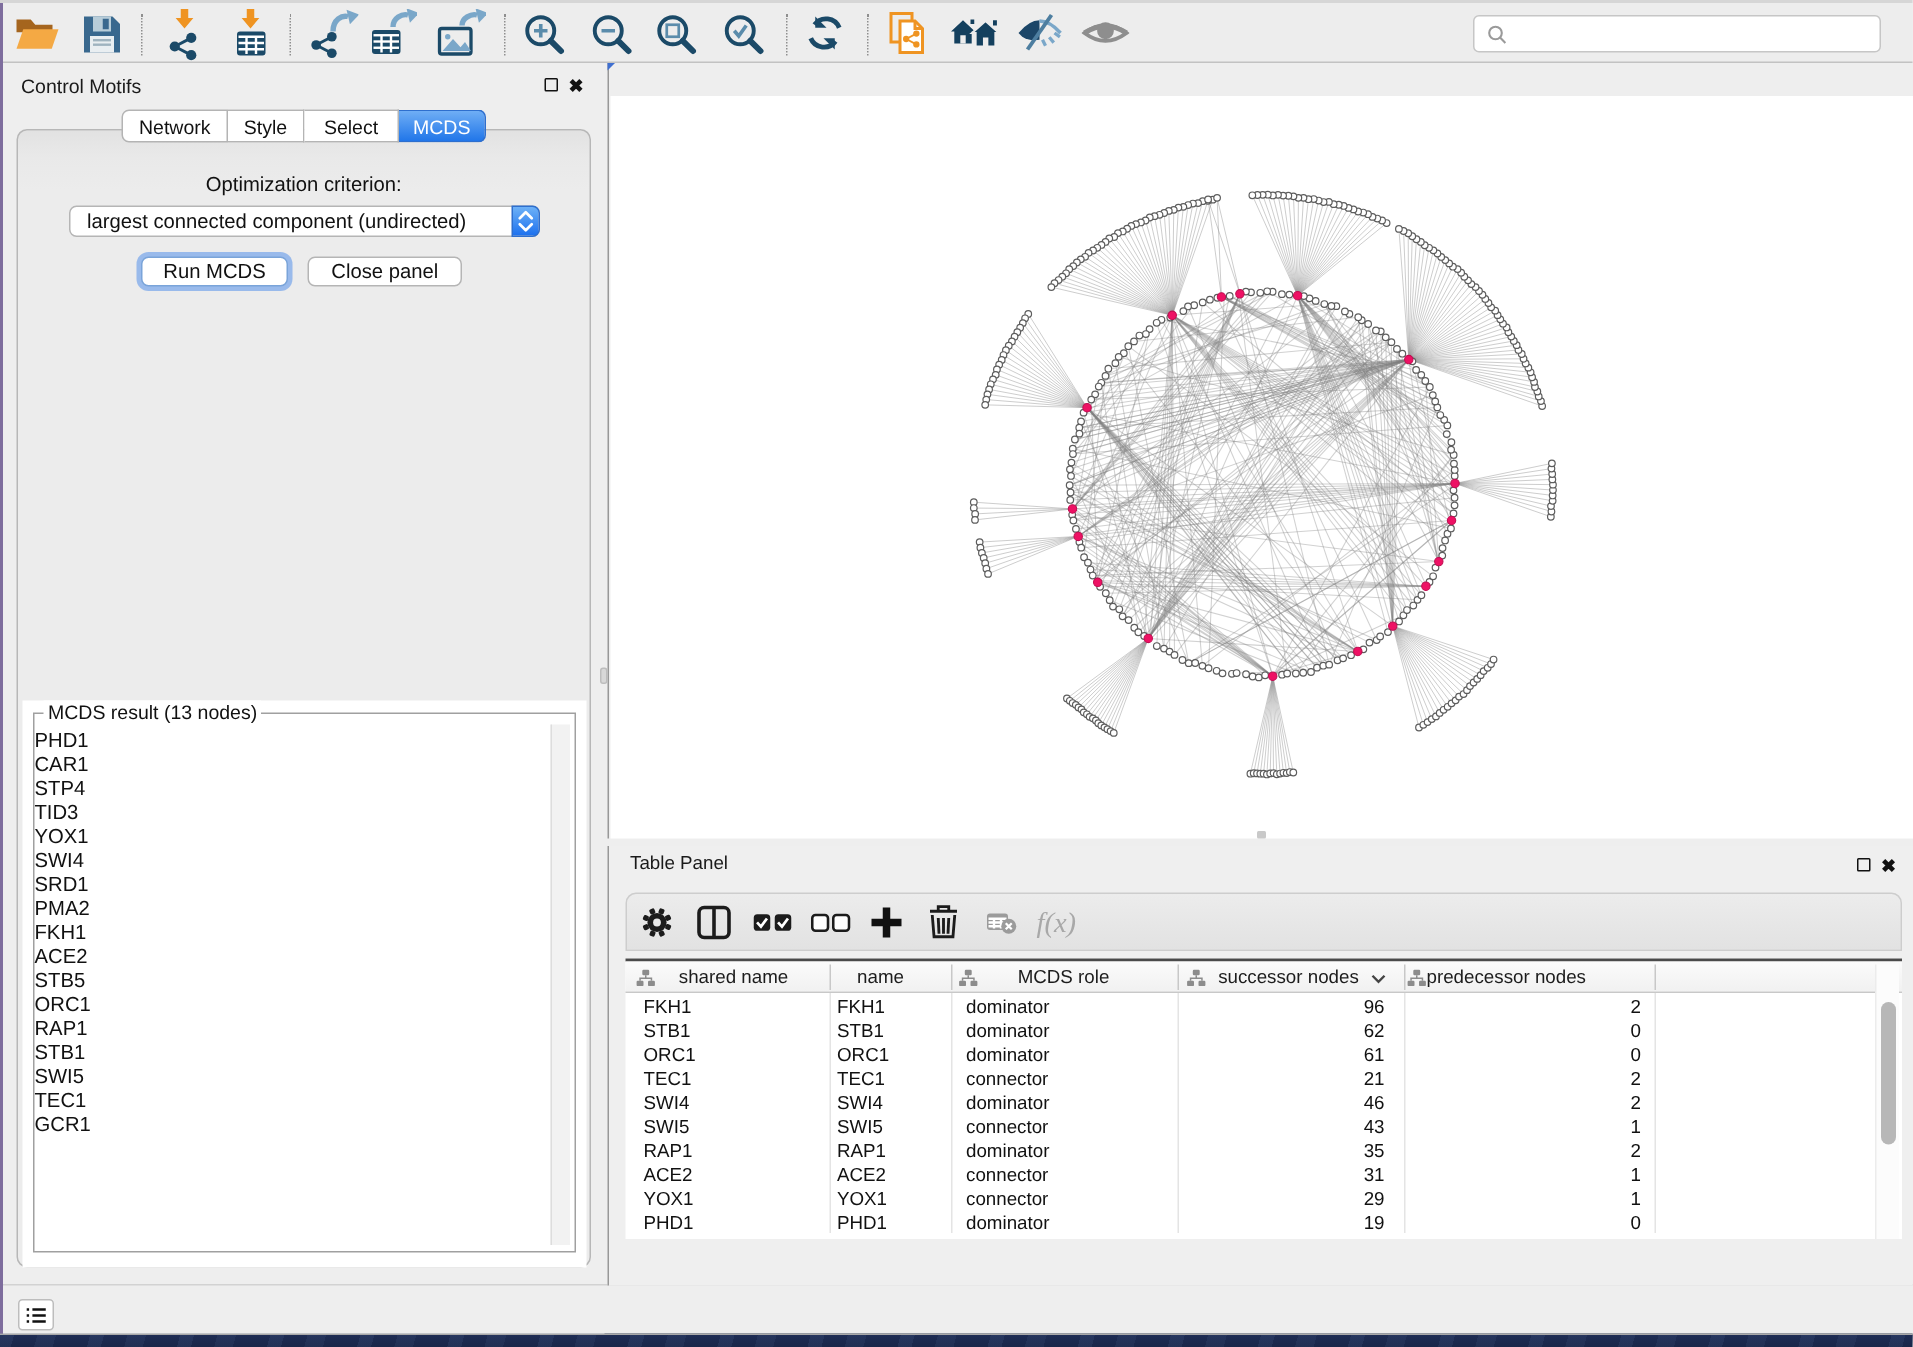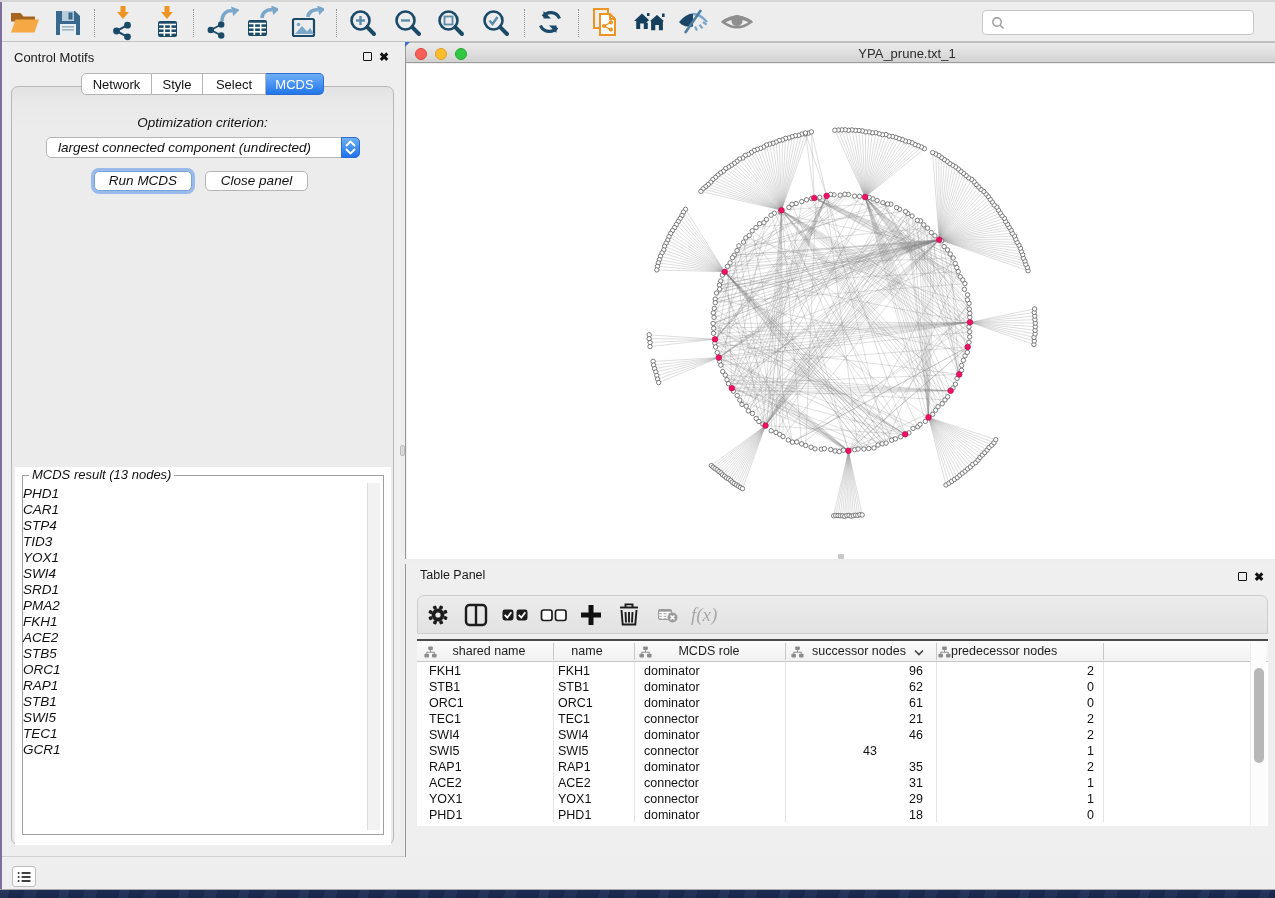--- a/index.html
+++ b/index.html
@@ -32,21 +32,21 @@
 
 #cp-tabs { position:absolute; left:79px; top:30px; height:22px; display:flex; font-size:13px; z-index:5; }
 .tab { border:1px solid #b4b4b4; border-left:none; background:#fff; color:#111;
   display:flex; align-items:center; justify-content:center; height:22px; }
 .tab:first-child { border-left:1px solid #b4b4b4; border-radius:5px 0 0 5px; }
 .tab:last-child { border-radius:0 5px 5px 0; }
 .tab.sel { background:linear-gradient(#6faef5,#2176e9); border-color:#2e6fce; color:#fff; }
 
 #cp-box { position:absolute; left:9px; top:43px; width:383px; height:759px;
   background:linear-gradient(#e2e2e2 0, #e9e9e9 18px, #ececec 40px);
-  border:1px solid #b7b7b7; border-radius:7px;font-style:italic; }
+  border:1px solid #b7b7b7; border-radius:7px; }
 #opt-label { position:absolute; left:0; top:28px; width:100%; text-align:center;
   font-size:13.5px; color:#111; }
 #dropdown { position:absolute; left:34px; top:50px; width:314px; height:21px;
   background:#fff; border:1px solid #b5b5b5; border-radius:5px;
   font-size:13.5px; color:#111; line-height:19px; padding-left:11px; }
 #dd-cap { position:absolute; right:-1px; top:-1px; width:19px; height:21px;
   background:linear-gradient(#6db1f7,#1d71ee); border-radius:0 5px 5px 0;
   border:1px solid #2e6fce; }
 .btn { position:absolute; height:20px; background:#fff; border:1px solid #b5b5b5;
   border-radius:5px; font-size:13.5px; color:#111; text-align:center; line-height:18px; }
@@ -294,26 +294,20 @@
           <line x1="4.6" y1="10" x2="13.5" y2="10"></line>
         </g>
       </svg>
     </div>
 </div>
 
 <div class="abs" id="statusline"></div>
 <div class="abs" id="memorybtn"><span class="dot"></span>Memory</div>
 
 <div class="abs" id="netwin">
-  <div id="net-titlebar">
-    <div class="light" style="left:9px;  background:#f95f57; border:0.5px solid #e0443c;"></div>
-    <div class="light" style="left:29px; background:#fbbd2e; border:0.5px solid #dfa023;"></div>
-    <div class="light" style="left:49px; background:#2fc840; border:0.5px solid #28a52f;"></div>
-    <div id="net-title">YPA_prune.txt_1</div>
-  </div>
   <div id="net-canvas">
 <svg width="869" height="495" viewBox="0 0 869 495">
         <g stroke="#7f7f7f" stroke-width="0.7" stroke-opacity="0.36" fill="none">
           <line x1="374.5" y1="146.2" x2="394.6" y2="379.9"></line>
           <line x1="374.5" y1="146.2" x2="475.9" y2="138.7"></line>
           <line x1="374.5" y1="146.2" x2="560.3" y2="288.3"></line>
           <line x1="374.5" y1="146.2" x2="559.8" y2="283.6"></line>
           <line x1="374.5" y1="146.2" x2="562.0" y2="278.3"></line>
           <line x1="374.5" y1="146.2" x2="562.7" y2="272.9"></line>
           <line x1="374.5" y1="146.2" x2="562.7" y2="267.8"></line>
@@ -1291,39 +1285,39 @@
     <div class="row-txt" style="left:400px;top:70px;width:106px;text-align:right">21</div>
     <div class="row-txt" style="left:571px;top:70px;width:106px;text-align:right">2</div>
     <div class="row-txt" style="left:12px;top:86px">SWI4</div>
     <div class="row-txt" style="left:141px;top:86px">SWI4</div>
     <div class="row-txt" style="left:227px;top:86px">dominator</div>
     <div class="row-txt" style="left:400px;top:86px;width:106px;text-align:right">46</div>
     <div class="row-txt" style="left:571px;top:86px;width:106px;text-align:right">2</div>
     <div class="row-txt" style="left:12px;top:102px">SWI5</div>
     <div class="row-txt" style="left:141px;top:102px">SWI5</div>
     <div class="row-txt" style="left:227px;top:102px">connector</div>
-    <div class="row-txt" style="left:400px;top:102px;width:106px;text-align:center">43</div>
+    <div class="row-txt" style="left:400px;top:102px;width:106px;text-align:right">43</div>
     <div class="row-txt" style="left:571px;top:102px;width:106px;text-align:right">1</div>
     <div class="row-txt" style="left:12px;top:118px">RAP1</div>
     <div class="row-txt" style="left:141px;top:118px">RAP1</div>
     <div class="row-txt" style="left:227px;top:118px">dominator</div>
     <div class="row-txt" style="left:400px;top:118px;width:106px;text-align:right">35</div>
     <div class="row-txt" style="left:571px;top:118px;width:106px;text-align:right">2</div>
     <div class="row-txt" style="left:12px;top:134px">ACE2</div>
     <div class="row-txt" style="left:141px;top:134px">ACE2</div>
     <div class="row-txt" style="left:227px;top:134px">connector</div>
     <div class="row-txt" style="left:400px;top:134px;width:106px;text-align:right">31</div>
     <div class="row-txt" style="left:571px;top:134px;width:106px;text-align:right">1</div>
     <div class="row-txt" style="left:12px;top:150px">YOX1</div>
     <div class="row-txt" style="left:141px;top:150px">YOX1</div>
     <div class="row-txt" style="left:227px;top:150px">connector</div>
     <div class="row-txt" style="left:400px;top:150px;width:106px;text-align:right">29</div>
     <div class="row-txt" style="left:571px;top:150px;width:106px;text-align:right">1</div>
     <div class="row-txt" style="left:12px;top:166px">PHD1</div>
     <div class="row-txt" style="left:141px;top:166px">PHD1</div>
     <div class="row-txt" style="left:227px;top:166px">dominator</div>
-    <div class="row-txt" style="left:400px;top:166px;width:106px;text-align:right">18</div>
+    <div class="row-txt" style="left:400px;top:166px;width:106px;text-align:right">19</div>
     <div class="row-txt" style="left:571px;top:166px;width:106px;text-align:right">0</div>
     <div id="tp-scroll">
         <div id="tp-thumb"></div>
       </div>
   </div>
 </div>
 
 </body></html>

